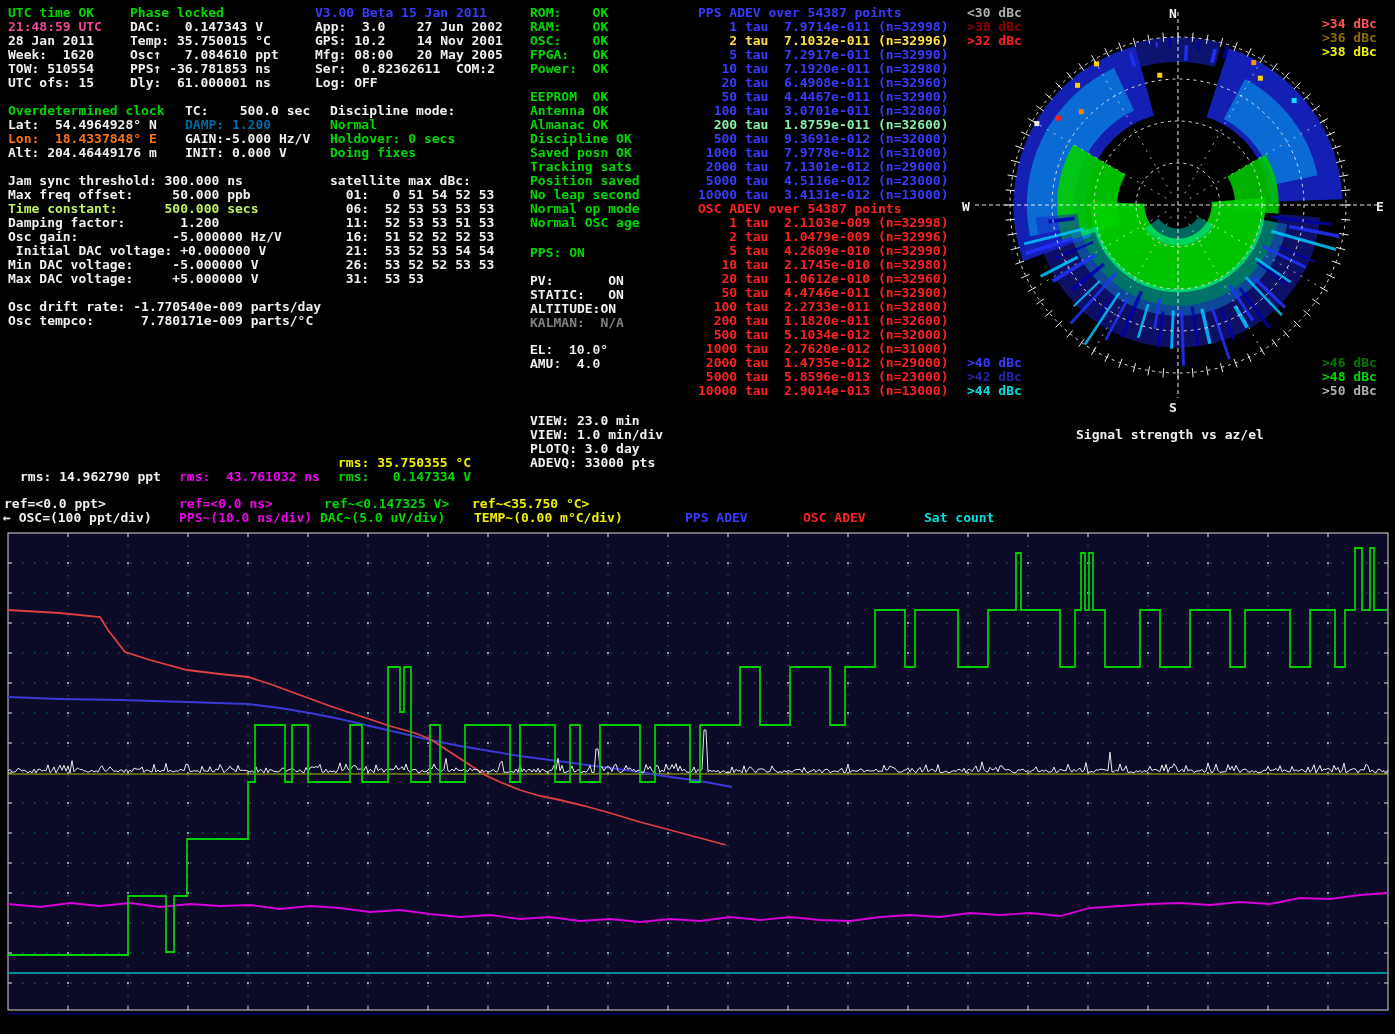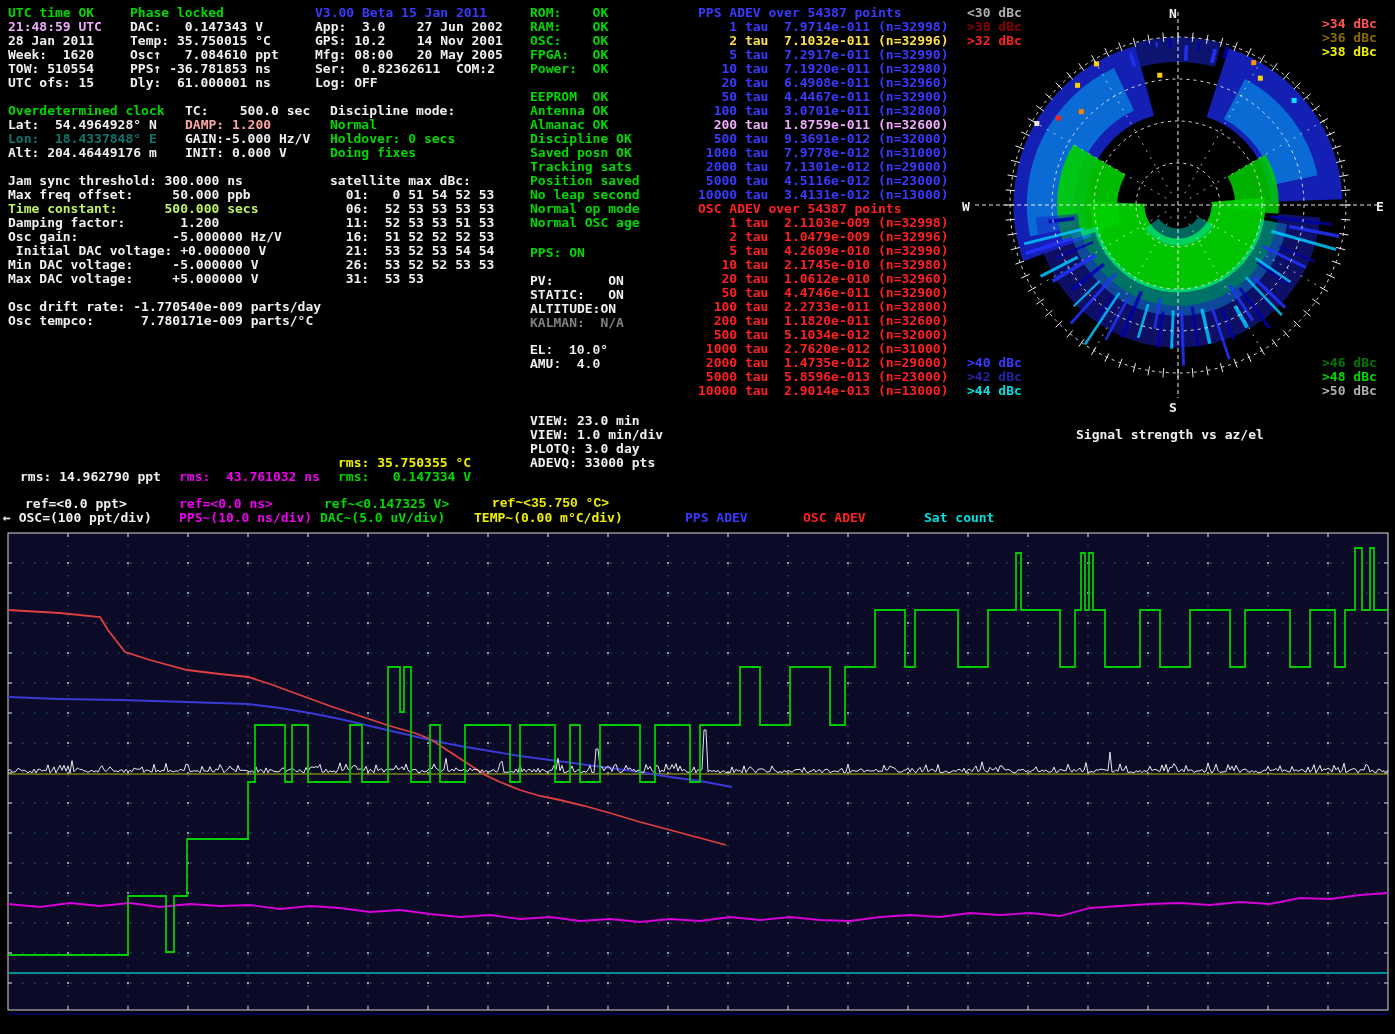--- a/index.html
+++ b/index.html
@@ -619,21 +619,21 @@
         <line x1="1149.5564284981567" y1="43.68849005660033" x2="1147.9519193365143" y2="34.58886641876754" stroke="#e8e8e8" stroke-width="1"></line>
         <line x1="1163.7238893379335" y1="41.82330845257209" x2="1162.9185702749453" y2="32.61846944220437" stroke="#e8e8e8" stroke-width="1"></line>
         <text x="1169" y="18" fill="#f0f0f0" font-family="&quot;DejaVu Sans Mono&quot;,monospace" font-size="13" font-weight="bold">N</text>
         <text x="1376" y="211" fill="#f0f0f0" font-family="&quot;DejaVu Sans Mono&quot;,monospace" font-size="13" font-weight="bold">E</text>
         <text x="1169" y="412" fill="#f0f0f0" font-family="&quot;DejaVu Sans Mono&quot;,monospace" font-size="13" font-weight="bold">S</text>
         <text x="962" y="211" fill="#f0f0f0" font-family="&quot;DejaVu Sans Mono&quot;,monospace" font-size="13" font-weight="bold">W</text>
       </g>
     </svg>
   <div id="text-layer">
       <pre class="tb" style="left: 8px; top: 6px;"><span style="color: rgb(0, 216, 0);">UTC time OK</span>
-<span style="color: #f0abfc;">21:48:59 UTC</span>
+<span style="color: #ec4899;">21:48:59 UTC</span>
 <span style="color: rgb(240, 240, 240);">28 Jan 2011</span>
 <span style="color: rgb(240, 240, 240);">Week:  1620</span>
 <span style="color: rgb(240, 240, 240);">TOW: 510554</span>
 <span style="color: rgb(240, 240, 240);">UTC ofs: 15</span>
 </pre>
       <pre class="tb" style="left: 130px; top: 6px;"><span style="color: rgb(0, 216, 0);">Phase locked</span>
 <span style="color: rgb(240, 240, 240);">DAC:   0.147343 V</span>
 <span style="color: rgb(240, 240, 240);">Temp: 35.750015 °C</span>
 <span style="color: rgb(240, 240, 240);">Osc↑   7.084610 ppt</span>
 <span style="color: rgb(240, 240, 240);">PPS↑ -36.781853 ns</span>
@@ -663,25 +663,25 @@
       <pre class="tb" style="left: 967px; top: 356px;"><span style="color: rgb(58, 58, 255); text-align: right;">&gt;40 dBc</span>
 <span style="color: rgb(36, 36, 168);">&gt;42 dBc</span>
 <span style="color: rgb(0, 224, 224);">&gt;44 dBc</span>
 </pre>
       <pre class="tb" style="left: 1322px; top: 356px;"><span style="color: rgb(0, 120, 0);">&gt;46 dBc</span>
 <span style="color: rgb(0, 216, 0);">&gt;48 dBc</span>
 <span style="color: rgb(176, 176, 176);">&gt;50 dBc</span>
 </pre>
       <pre class="tb" style="left: 8px; top: 104px;"><span style="color: rgb(0, 216, 0);">Overdetermined clock</span>
 <span style="color: rgb(240, 240, 240);">Lat:  54.4964928° N</span>
-<span style="color: #0f766e;">Lon:  18.4337848° E</span>
+<span style="color: #f97316;">Lon:  18.4337848° E</span>
 <span style="color: rgb(240, 240, 240);">Alt: 204.46449176 m</span>
 </pre>
       <pre class="tb" style="left: 185px; top: 104px;"><span style="color: rgb(240, 240, 240);">TC:    500.0 sec</span>
-<span style="color: #fca5a5; margin-top: 9px;">DAMP: 1.200</span>
+<span style="color: #0369a1; margin-top: 9px;">DAMP: 1.200</span>
 <span style="color: rgb(240, 240, 240);">GAIN:-5.000 Hz/V</span>
 <span style="color: rgb(240, 240, 240);">INIT: 0.000 V</span>
 </pre>
       <pre class="tb" style="left: 330px; top: 104px;"><span style="color: rgb(240, 240, 240);">Discipline mode:</span>
 <span style="color: rgb(0, 216, 0);">Normal</span>
 <span style="color: rgb(0, 216, 0);">Holdover: 0 secs</span>
 <span style="color: rgb(0, 216, 0);">Doing fixes</span>
 </pre>
       <pre class="tb" style="left: 8px; top: 174px;"><span style="color: rgb(240, 240, 240);">Jam sync threshold: 300.000 ns</span>
 <span style="color: rgb(240, 240, 240);">Max freq offset:     50.000 ppb</span>
@@ -731,51 +731,51 @@
 <span style="color: rgb(240, 240, 240);">ADEVQ: 33000 pts</span>
 </pre>
       <pre class="tb" style="left: 338px; top: 456px;"><span style="color: rgb(240, 240, 0);">rms: 35.750355 °C</span>
 </pre>
       <pre class="tb" style="left: 20px; top: 470px;"><span style="color: rgb(240, 240, 240);">rms: 14.962790 ppt</span>
 </pre>
       <pre class="tb" style="left: 179px; top: 470px;"><span style="color: rgb(240, 0, 240);">rms:  43.761032 ns</span>
 </pre>
       <pre class="tb" style="left: 338px; top: 470px;"><span style="color: rgb(0, 216, 0);">rms:   0.147334 V</span>
 </pre>
-      <pre class="tb" style="left: 25px; top: 497px;"><span style="color: rgb(240, 240, 240);">ref=&lt;0.0 ppt&gt;</span>
+      <pre class="tb" style="left: 4px; top: 497px;"><span style="color: rgb(240, 240, 240);">ref=&lt;0.0 ppt&gt;</span>
 </pre>
       <pre class="tb" style="left: 3px; top: 511px;"><span style="color: rgb(240, 240, 240);">← OSC=(100 ppt/div)</span>
 </pre>
       <pre class="tb" style="left: 179px; top: 497px;"><span style="color: rgb(240, 0, 240);">ref=&lt;0.0 ns&gt;</span>
 </pre>
       <pre class="tb" style="left: 179px; top: 511px;"><span style="color: rgb(240, 0, 240);">PPS~(10.0 ns/div)</span>
 </pre>
       <pre class="tb" style="left: 324px; top: 497px;"><span style="color: rgb(0, 216, 0);">ref~&lt;0.147325 V&gt;</span>
 </pre>
       <pre class="tb" style="left: 320px; top: 511px;"><span style="color: rgb(0, 216, 0);">DAC~(5.0 uV/div)</span>
 </pre>
-      <pre class="tb" style="left: 492px; top: 497px; font-family: Liberation Mono, monospace;"><span style="color: rgb(240, 240, 0);">ref~&lt;35.750 °C&gt;</span>
+      <pre class="tb" style="left: 472px; top: 497px;"><span style="color: rgb(240, 240, 0);">ref~&lt;35.750 °C&gt;</span>
 </pre>
       <pre class="tb" style="left: 474px; top: 511px;"><span style="color: rgb(240, 240, 0);">TEMP~(0.00 m°C/div)</span>
 </pre>
       <pre class="tb" style="left: 685px; top: 511px;"><span style="color: rgb(58, 58, 255);">PPS ADEV</span>
 </pre>
       <pre class="tb" style="left: 803px; top: 511px;"><span style="color: rgb(255, 32, 32);">OSC ADEV</span>
 </pre>
       <pre class="tb" style="left: 924px; top: 511px;"><span style="color: rgb(0, 224, 224);">Sat count</span>
 </pre>
       <pre class="tb" style="left: 698px; top: 6px;"><span style="color: rgb(58, 58, 255);">PPS ADEV over 54387 points</span>
 <span style="color: rgb(58, 58, 255);">    1 tau  7.9714e-011 (n=32998)</span>
 <span style="color: #fde047;">    2 tau  7.1032e-011 (n=32996)</span>
 <span style="color: rgb(58, 58, 255);">    5 tau  7.2917e-011 (n=32990)</span>
 <span style="color: rgb(58, 58, 255);">   10 tau  7.1920e-011 (n=32980)</span>
 <span style="color: rgb(58, 58, 255);">   20 tau  6.4908e-011 (n=32960)</span>
 <span style="color: rgb(58, 58, 255);">   50 tau  4.4467e-011 (n=32900)</span>
 <span style="color: rgb(58, 58, 255);">  100 tau  3.0701e-011 (n=32800)</span>
-<span style="color: #f0abfc;">  200 tau  1.8759e-011 (n=32600)</span>
+<span style="color: #86efac;">  200 tau  1.8759e-011 (n=32600)</span>
 <span style="color: rgb(58, 58, 255);">  500 tau  9.3691e-012 (n=32000)</span>
 <span style="color: rgb(58, 58, 255);"> 1000 tau  7.9778e-012 (n=31000)</span>
 <span style="color: rgb(58, 58, 255);"> 2000 tau  7.1301e-012 (n=29000)</span>
 <span style="color: rgb(58, 58, 255);"> 5000 tau  4.5116e-012 (n=23000)</span>
 <span style="color: rgb(58, 58, 255);">10000 tau  3.4131e-012 (n=13000)</span>
 </pre>
       <pre class="tb" style="left: 698px; top: 202px;"><span style="color: rgb(255, 32, 32);">OSC ADEV over 54387 points</span>
 <span style="color: rgb(255, 32, 32);">    1 tau  2.1103e-009 (n=32998)</span>
 <span style="color: rgb(255, 32, 32);">    2 tau  1.0479e-009 (n=32996)</span>
 <span style="color: rgb(255, 32, 32);">    5 tau  4.2609e-010 (n=32990)</span>

